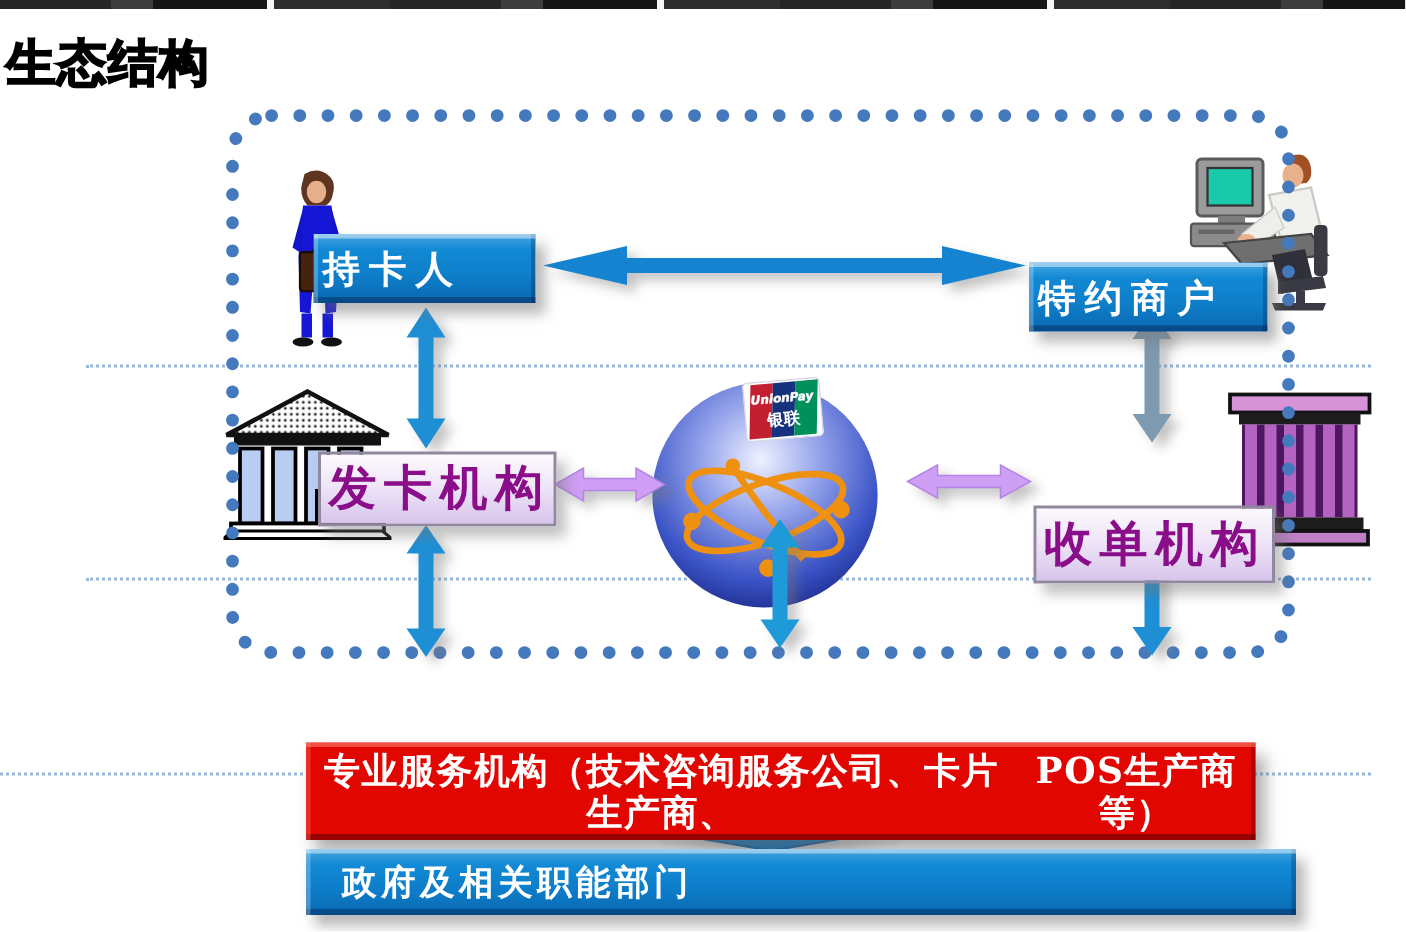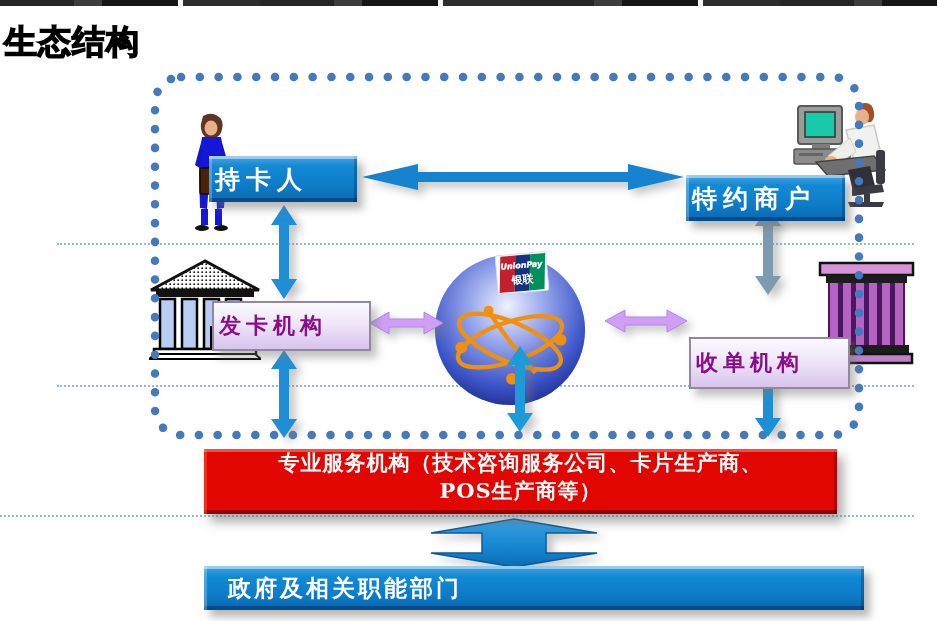--- a/index.html
+++ b/index.html
@@ -22,29 +22,29 @@
   .boundary{left:146px;top:68px;z-index:3;}
 
   
   .node{display:flex;align-items:center;z-index:5;
     font-family:"DejaVu Serif",serif;font-weight:bold;text-align:center;}
   .blue-node{color:#fff;font-size:25px;letter-spacing:6px;text-indent:6px;
     background:linear-gradient(180deg,#4aa6e2 0%,#1289d4 22%,#0e7ec9 60%,#0a68b0 100%);
     box-shadow:inset 0 3px 0 rgba(255,255,255,.45),inset 3px 0 0 rgba(255,255,255,.25),
                inset 0 -4px 0 rgba(0,20,60,.35),inset -3px 0 0 rgba(0,20,60,.25),
                6px 7px 8px rgba(115,115,115,.5);}
-  .purple-node{color:#8a0d8a;font-size:22px;letter-spacing:5px;text-indent:5px;
+  .purple-node{color:#8a0d8a;font-size:32px;letter-spacing:5px;text-indent:5px;
     background:linear-gradient(180deg,#fbf9fd 0%,#efe6f8 45%,#d7c4ec 100%);
     border:2px solid #91889f;
     box-shadow:6px 7px 8px rgba(120,120,120,.45);}
-  .red-node{color:#fff;font-size:21px;line-height:28px;letter-spacing:1px;flex-direction:column;
+  .red-node{color:#fff;font-size:24px;line-height:28px;letter-spacing:1px;
     background:#e20600;
     box-shadow:inset 0 3px 0 rgba(255,140,120,.55),inset 3px 0 0 rgba(255,120,100,.35),
                inset 0 -4px 0 rgba(90,0,0,.55),inset -3px 0 0 rgba(90,0,0,.35),
-               6px 8px 10px rgba(105,105,105,.55);}
+               6px 8px 10px rgba(105,105,105,.55);margin-top:46px;}
   .gov-node{color:#fff;font-size:23px;letter-spacing:3px;text-indent:3px;
     background:linear-gradient(180deg,#45a4e0 0%,#1189d4 25%,#0d7cc8 65%,#0a66ae 100%);
     box-shadow:inset 0 3px 0 rgba(255,255,255,.45),inset 3px 0 0 rgba(255,255,255,.25),
                inset 0 -4px 0 rgba(0,20,60,.35),inset -3px 0 0 rgba(0,20,60,.25),
                6px 7px 8px rgba(115,115,115,.5);padding-left:21px;}
 
   svg.arrow{z-index:4;filter:drop-shadow(6px 5px 4px rgba(125,125,125,.45));}
   svg.clip{z-index:2;}
 </style>
 </head>

